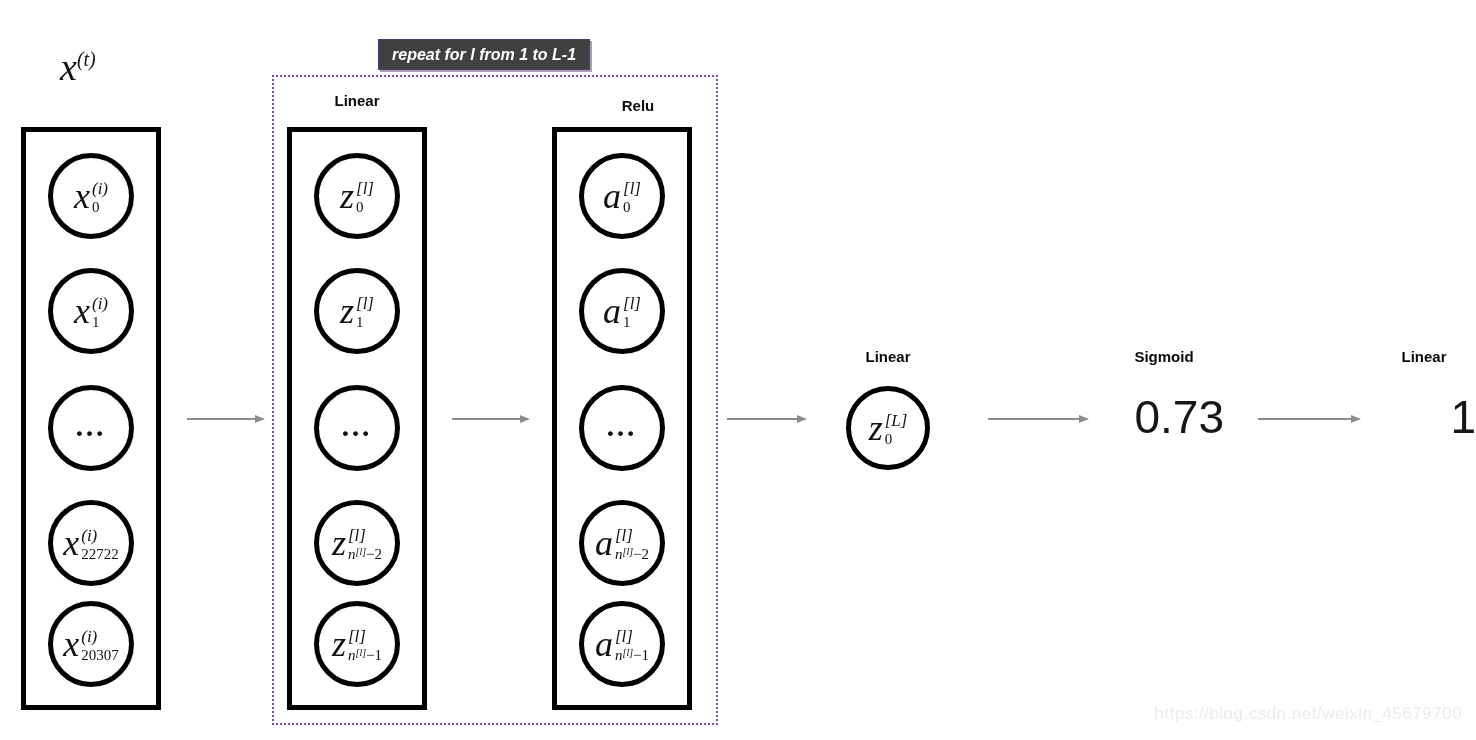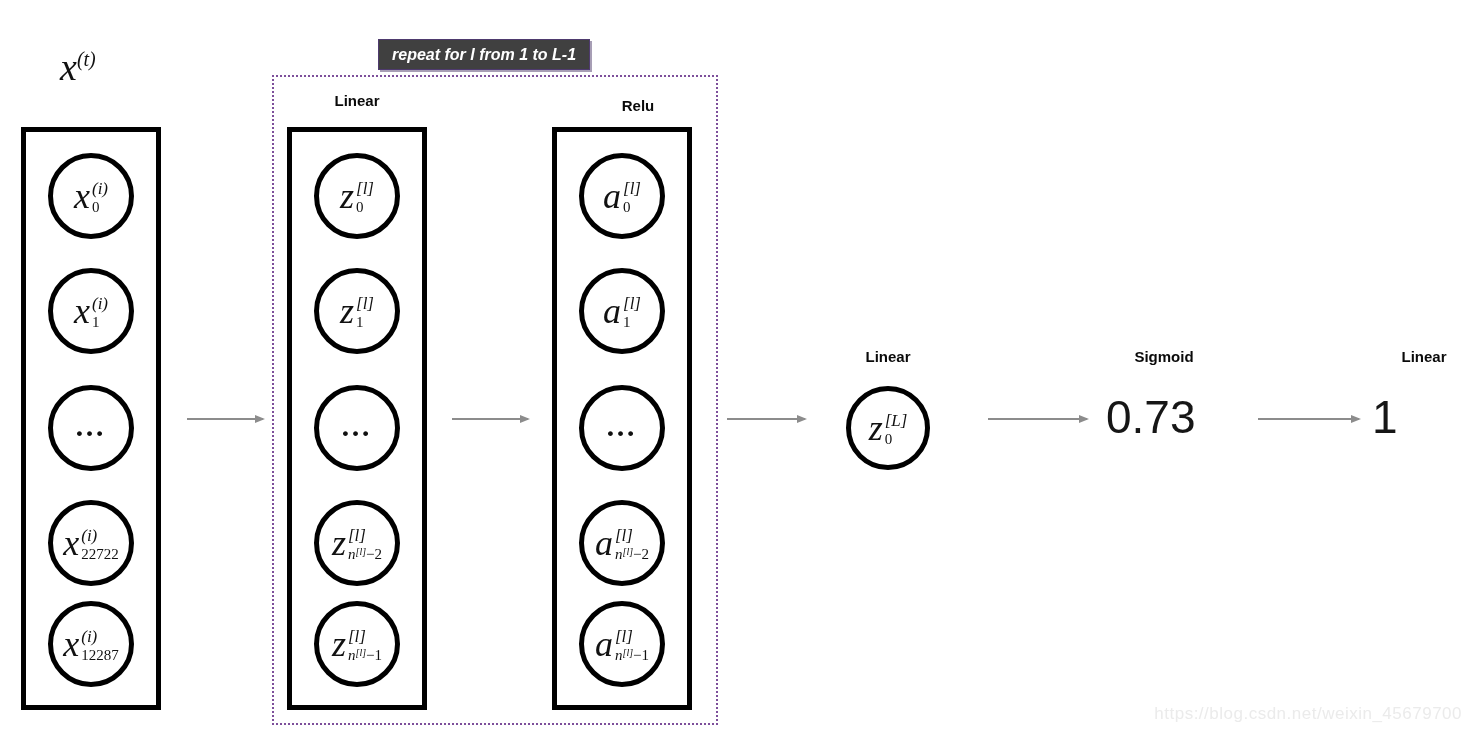--- a/index.html
+++ b/index.html
@@ -24,21 +24,21 @@
   .single-circle{position:absolute;width:74px;height:74px;border:5px solid #000;border-radius:50%;
           display:flex;align-items:center;justify-content:center;background:#fff;}
 
   .repeatbox{position:absolute;left:272px;top:75px;width:442px;height:646px;border:2px dotted #7d4f9b;}
 
   .banner{position:absolute;left:378px;top:39px;z-index:3;background:#404040;color:#fff;
           font-size:16px;font-weight:bold;font-style:italic;padding:5px 13px;line-height:1.2;
           border:1px solid #4e3a6e;box-shadow:2px 2px 0 rgba(60,40,90,.45);}
 
   .hdr{position:absolute;font-size:15px;font-weight:bold;text-align:center;color:#0a0a0a;}
-  .bigval{position:absolute;font-size:46px;font-weight:400;text-align:left;color:#161616;line-height:1;}
+  .bigval{position:absolute;font-size:46px;font-weight:400;text-align:right;color:#161616;line-height:1;}
 
   .arrow{position:absolute;height:0;border-top:2px solid #8c8c8c;}
   .arrow::after{content:"";position:absolute;right:-2px;top:-5px;width:0;height:0;
           border-left:10px solid #8c8c8c;border-top:4px solid transparent;border-bottom:4px solid transparent;}
 
   .title-math{position:absolute;left:60px;top:48px;}
   .title-math .m-base{font-size:38px;}
   .title-math .m-sup{font-size:20px;transform:translateY(-8px);}
 
   .watermark{position:absolute;right:14px;top:704px;font-size:17px;color:#ebebeb;letter-spacing:.5px;}
@@ -88,21 +88,21 @@
             <span class="m-sup">(i)</span>
             <span class="m-sub"><span class="m-subpre"></span><span class="m-subsup"></span><span class="m-subpost">22722</span></span>
           </span>
         </span>
     </div>
     <div class="circle" style="top:469px;">
       <span class="mlabel">
           <span class="m-base">x</span>
           <span class="m-stack">
             <span class="m-sup">(i)</span>
-            <span class="m-sub"><span class="m-subpre"></span><span class="m-subsup"></span><span class="m-subpost">12287</span></span>
+            <span class="m-sub"><span class="m-subpre"></span><span class="m-subsup"></span><span class="m-subpost">20307</span></span>
           </span>
         </span>
     </div>
   </div>
 
   <div class="arrow" style="left:187px;top:418px;width:76px;"></div>
 
   <div class="colbox" style="left:287px;top:127px;">
     <div class="circle" style="top:21px;">
       <span class="mlabel">

